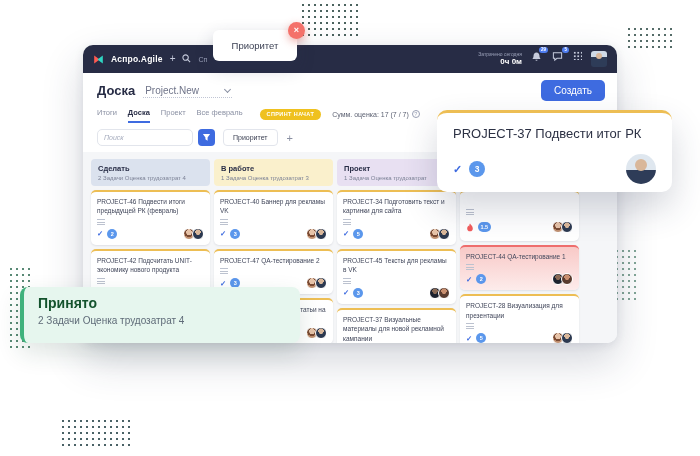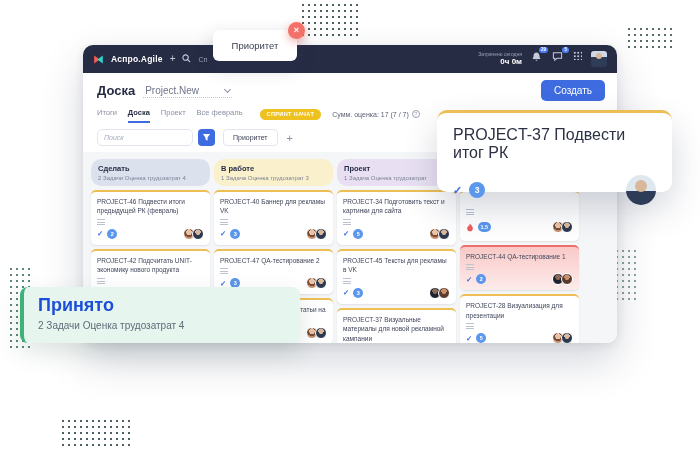--- a/index.html
+++ b/index.html
@@ -59,21 +59,21 @@
   .search-input { width:96px; height:17px; border:1px solid #e2e5ec; border-radius:5px; font-size:7px; padding:0 6px;
                   color:#3a3f52; font-family:"Liberation Sans", sans-serif;font-style:italic; }
   .search-input::placeholder { color:#a6acbe; }
   .filter-btn { width:17px; height:17px; background:#3e6be0; border:none; border-radius:4px; display:flex; align-items:center; justify-content:center; }
   .chip { background:#fff; border:1px solid #e2e5ec; border-radius:4px; font-size:7px; color:#3a3f52; padding:4px 9px; margin-left:3px;}
   .add-btn { color:#8a90a3; font-size:11px; background:none; border:none; padding:0 4px; }
 
   
   .board { flex:1; background:#f5f6f8; padding:7px 8px; display:flex; gap:4px; overflow:hidden; }
   .col { width:119px; flex:none; display:flex; flex-direction:column; gap:4px; }
-  .col-head { border-radius:10px; padding:5px 7px; }
+  .col-head { border-radius:4px; padding:5px 7px; }
   .col-head.todo { background:#dbe2ee; }
   .col-head.progress { background:#faf0cc; }
   .col-head.done { background:#e8e0f2; }
   .col-head-spacer { height:27px; flex:none; }
   .col-name { font-size:7.5px; font-weight:bold; color:#272c45; }
   .col-meta { font-size:6px; color:#7c8296; margin-top:2px; white-space:nowrap; overflow:hidden; }
 
   .card { background:#fff; border-radius:5px; border-top:2px solid #edbe54; box-shadow:0 1px 2px rgba(30,40,70,.10);
           padding:5px 6px; flex:none; }
   .card.highlight { background:linear-gradient(180deg,#f8c9c7,#fdeceb); border-top-color:#ee6d6d; }
@@ -101,28 +101,28 @@
              box-shadow:0 7px 18px rgba(40,50,80,.22); display:flex; align-items:center; justify-content:center; z-index:30; }
   .tooltip-label { font-size:9.5px; color:#3a3f52; }
   .tooltip-close { position:absolute; top:-8px; right:-8px; width:17px; height:17px; border-radius:50%;
                    background:#f4716a; border:none; color:#fff; font-size:9px; line-height:1; font-weight:bold;
                    display:flex; align-items:center; justify-content:center; box-shadow:0 3px 8px rgba(220,80,70,.45); }
 
   
   .accepted { position:absolute; left:20px; top:287px; width:280px; height:56px; background:#e6f6ee;
               border-left:4px solid #3fb27c; border-radius:8px; padding:8px 14px; z-index:25;
               box-shadow:0 10px 24px rgba(30,70,50,.14); }
-  .accepted-title { font-size:18px; font-weight:bold; color:#1d4ed8; }
+  .accepted-title { font-size:14px; font-weight:bold; color:#14532d; }
   .accepted-meta { font-size:10px; color:#5f6b78; margin-top:4px; }
 
   
   .popup { position:absolute; left:437px; top:110px; width:235px; height:82px; background:#fff; border-radius:10px;
            border-top:3px solid #edbe54; padding:13px 16px 10px; z-index:28;
            box-shadow:0 16px 34px rgba(40,50,80,.20); }
-  .popup-title { font-size:16px; color:#2c3144; }
+  .popup-title { font-size:13px; color:#2c3144; }
   .popup-foot { display:flex; align-items:center; margin-top:13px; }
   .popup-check { color:#3e6be0; font-size:11px; font-weight:bold; }
   .popup-badge { width:16px; height:16px; border-radius:50%; background:#5b97ec; color:#fff; font-size:8.5px; font-weight:bold;
                  display:flex; align-items:center; justify-content:center; margin-left:7px; }
   .popup-avatar { margin-left:auto; width:30px; height:30px; border-radius:50%; overflow:hidden; position:relative;
                   background:linear-gradient(180deg,#dfe7ef 0 52%, #2e3c58 52%); }
   .popup-avatar::before { content:""; position:absolute; left:9px; top:5px; width:12px; height:12px; border-radius:50%; background:#d9b79a; }
 </style>
 </head>
 <body>

